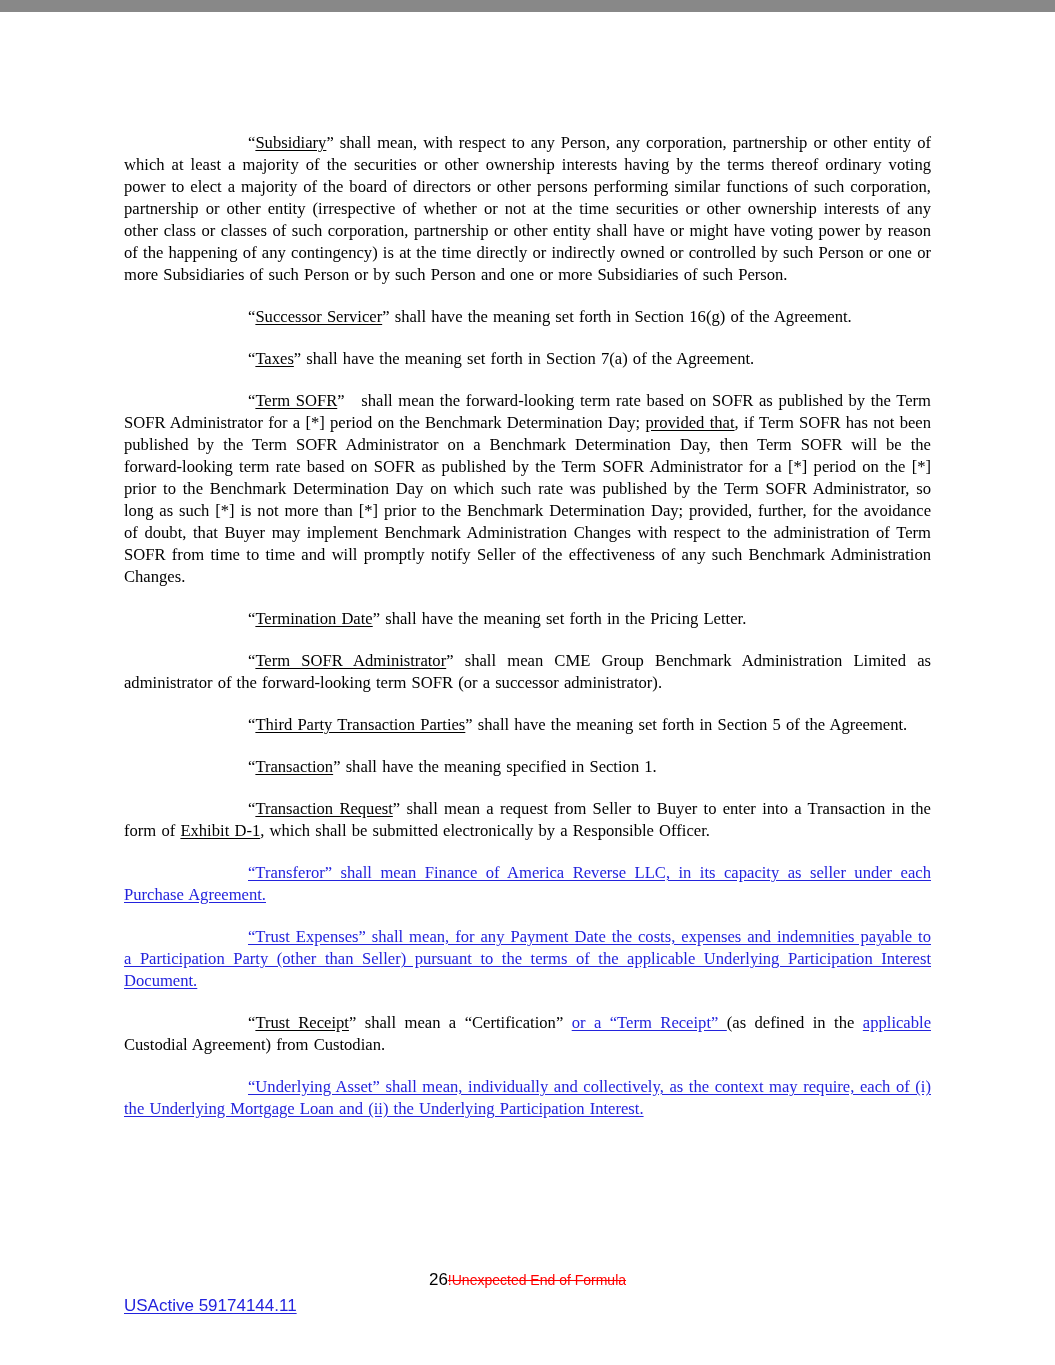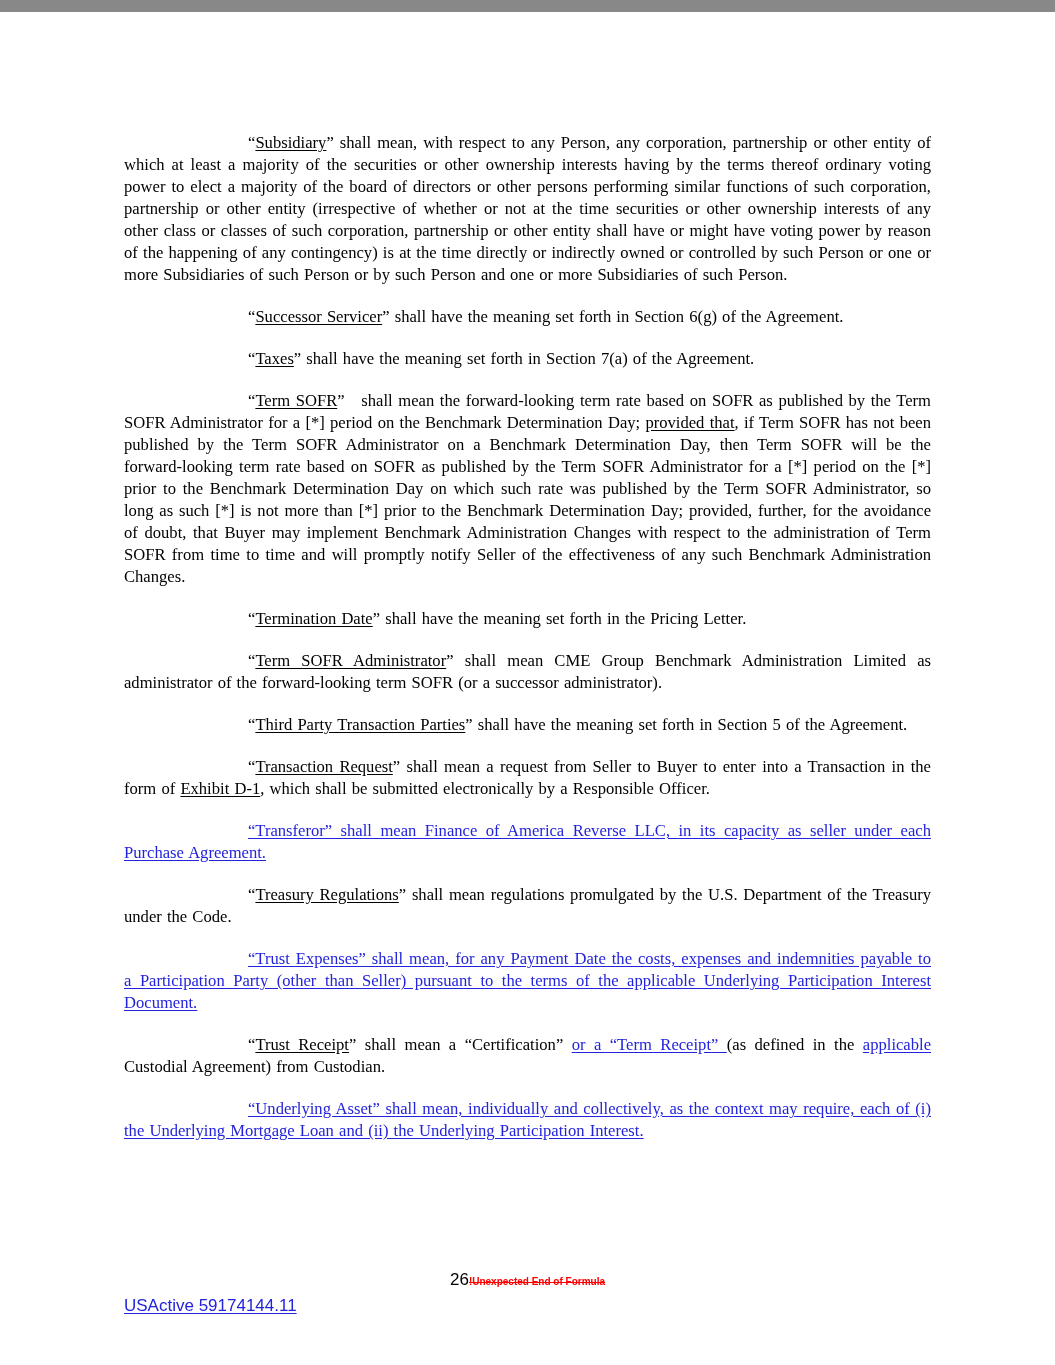--- a/index.html
+++ b/index.html
@@ -39,49 +39,49 @@
     left:0;right:0;top:1258px;
     text-align:center;
     white-space:nowrap;
   }
   .page-num{
     font-family:Liberation Sans, sans-serif;
     font-size:17px;color:var(--ink);
   }
   .formula-error{
     font-family:"Liberation Sans","DejaVu Sans",sans-serif;
-    font-size:10px;font-weight:bold;
+    font-size:14px;font-weight:normal;
     color:var(--err);
     text-decoration:line-through;
   }
   .doc-id{
     position:absolute;
     left:124px;top:1284px;
     font-family:"Liberation Sans","DejaVu Sans",sans-serif;
     font-size:17px;
     color:var(--ins);
     text-decoration:underline;
     text-underline-offset:2px;
   }
 </style>
 </head>
 <body>
 
 <div class="page">
   <div class="body-area">
       <p class="para"><span>“</span><span class="u">Subsidiary</span><span>” shall mean, with respect to any Person, any corporation, partnership or other entity of which at least a majority of the securities or other ownership interests having by the terms thereof ordinary voting power to elect a majority of the board of directors or other persons performing similar functions of such corporation, partnership or other entity (irrespective of whether or not at the time securities or other ownership interests of any other class or classes of such corporation, partnership or other entity shall have or might have voting power by reason of the happening of any contingency) is at the time directly or indirectly owned or controlled by such Person or one or more Subsidiaries of such Person or by such Person and one or more Subsidiaries of such Person.</span></p>
-      <p class="para"><span>“</span><span class="u">Successor Servicer</span><span>” shall have the meaning set forth in Section 6(g) of the Agreement.</span></p>
+      <p class="para"><span>“</span><span class="u">Successor Servicer</span><span>” shall have the meaning set forth in Section 16(g) of the Agreement.</span></p>
       <p class="para"><span>“</span><span class="u">Taxes</span><span>” shall have the meaning set forth in Section 7(a) of the Agreement.</span></p>
       <p class="para"><span>“</span><span class="u">Term SOFR</span><span>”&nbsp;&nbsp; shall mean the forward-looking term rate based on SOFR as published by the Term SOFR Administrator for a [*] period on the Benchmark Determination Day; </span><span class="u">provided that</span><span>, if Term SOFR has not been published by the Term SOFR Administrator on a Benchmark Determination Day, then Term SOFR will be the forward-looking term rate based on SOFR as published by the Term SOFR Administrator for a [*] period on the [*] prior to the Benchmark Determination Day on which such rate was published by the Term SOFR Administrator, so long as such [*] is not more than [*] prior to the Benchmark Determination Day; provided, further, for the avoidance of doubt, that Buyer may implement Benchmark Administration Changes with respect to the administration of Term SOFR from time to time and will promptly notify Seller of the effectiveness of any such Benchmark Administration Changes.</span></p>
       <p class="para"><span>“</span><span class="u">Termination Date</span><span>” shall have the meaning set forth in the Pricing Letter.</span></p>
       <p class="para"><span>“</span><span class="u">Term SOFR Administrator</span><span>” shall mean CME Group Benchmark Administration Limited as administrator of the forward-looking term SOFR (or a successor administrator).</span></p>
       <p class="para"><span>“</span><span class="u">Third Party Transaction Parties</span><span>” shall have the meaning set forth in Section 5 of the Agreement.</span></p>
+      <p class="para"><span>“</span><span class="u">Transaction</span><span>” shall have the meaning specified in Section 1.</span></p>
       <p class="para"><span>“</span><span class="u">Transaction Request</span><span>” shall mean a request from Seller to Buyer to enter into a Transaction in the form of </span><span class="u">Exhibit D-1</span><span>, which shall be submitted electronically by a Responsible Officer.</span></p>
       <p class="para"><span class="ins">“Transferor” shall mean Finance of America Reverse LLC, in its capacity as seller under each Purchase Agreement.</span></p>
-      <p class="para"><span>“</span><span class="u">Treasury Regulations</span><span>” shall mean regulations promulgated by the U.S. Department of the Treasury under the Code.</span></p>
       <p class="para"><span class="ins">“Trust Expenses” shall mean, for any Payment Date the costs, expenses and indemnities payable to a Participation Party (other than Seller) pursuant to the terms of the applicable Underlying Participation Interest Document.</span></p>
       <p class="para"><span>“</span><span class="u">Trust Receipt</span><span>” shall mean a “Certification” </span><span class="ins">or a “Term Receipt” </span><span>(as defined in the </span><span class="ins">applicable</span><span> Custodial Agreement) from Custodian.</span></p>
       <p class="para"><span class="ins">“Underlying Asset” shall mean, individually and collectively, as the context may require, each of (i) the Underlying Mortgage Loan and (ii) the Underlying Participation Interest.</span></p>
     </div>
 
   <div class="footer-center">
     <span class="page-num">26</span><span class="formula-error">!Unexpected End of Formula</span>
   </div>
 
   <div class="doc-id">USActive 59174144.11</div>

